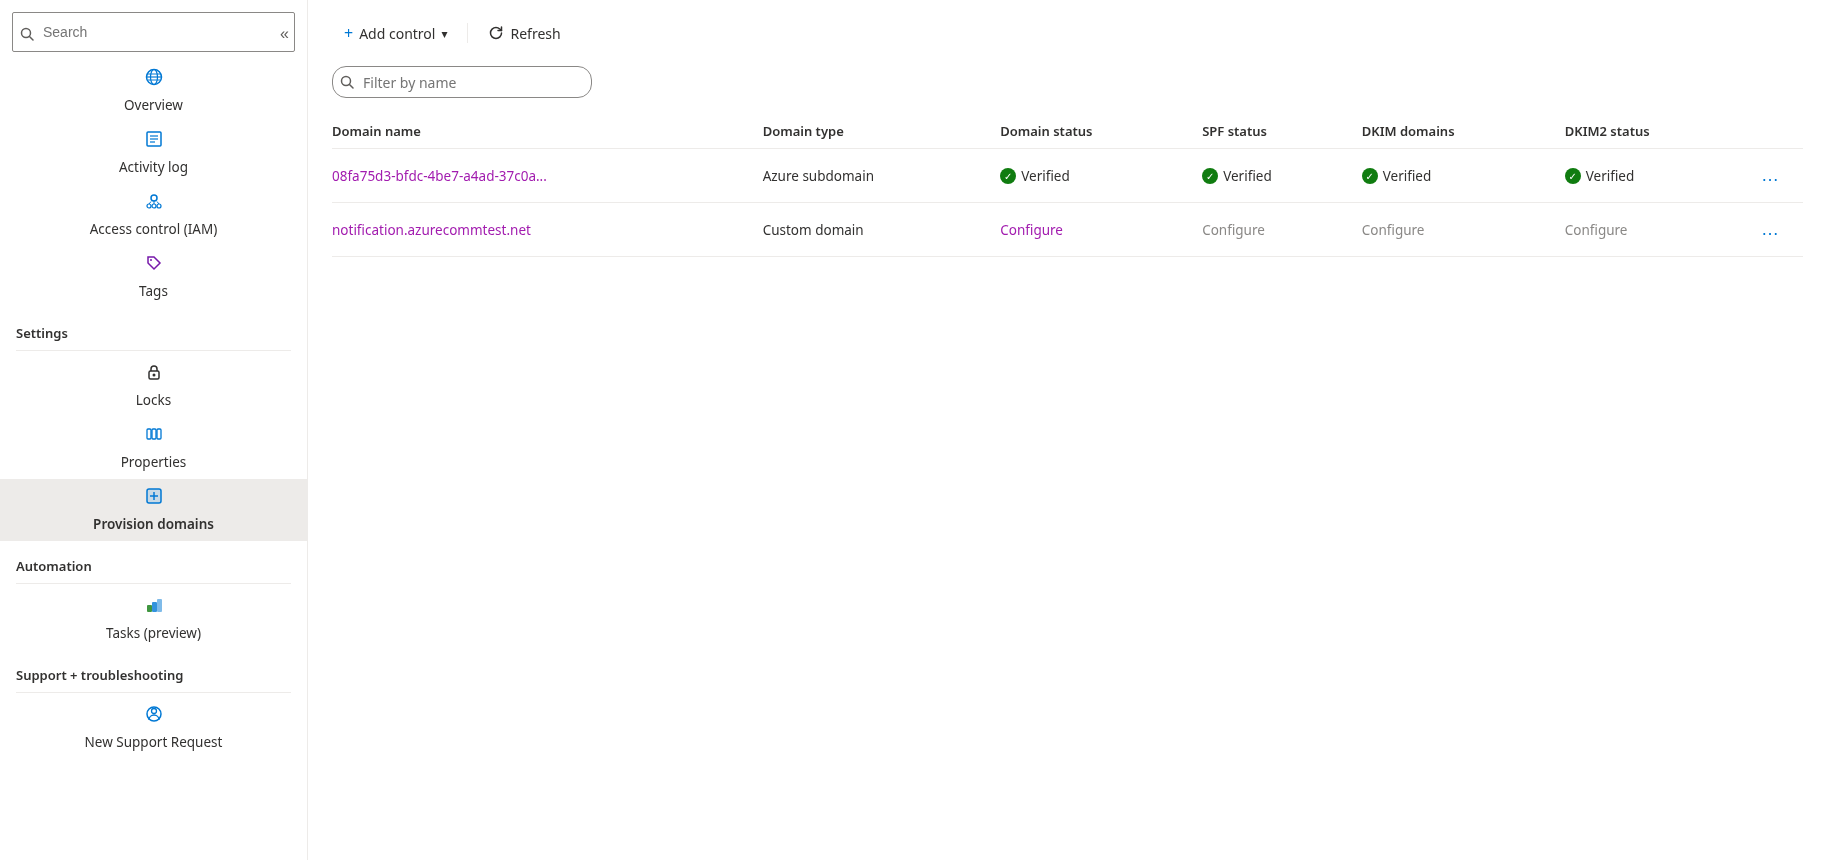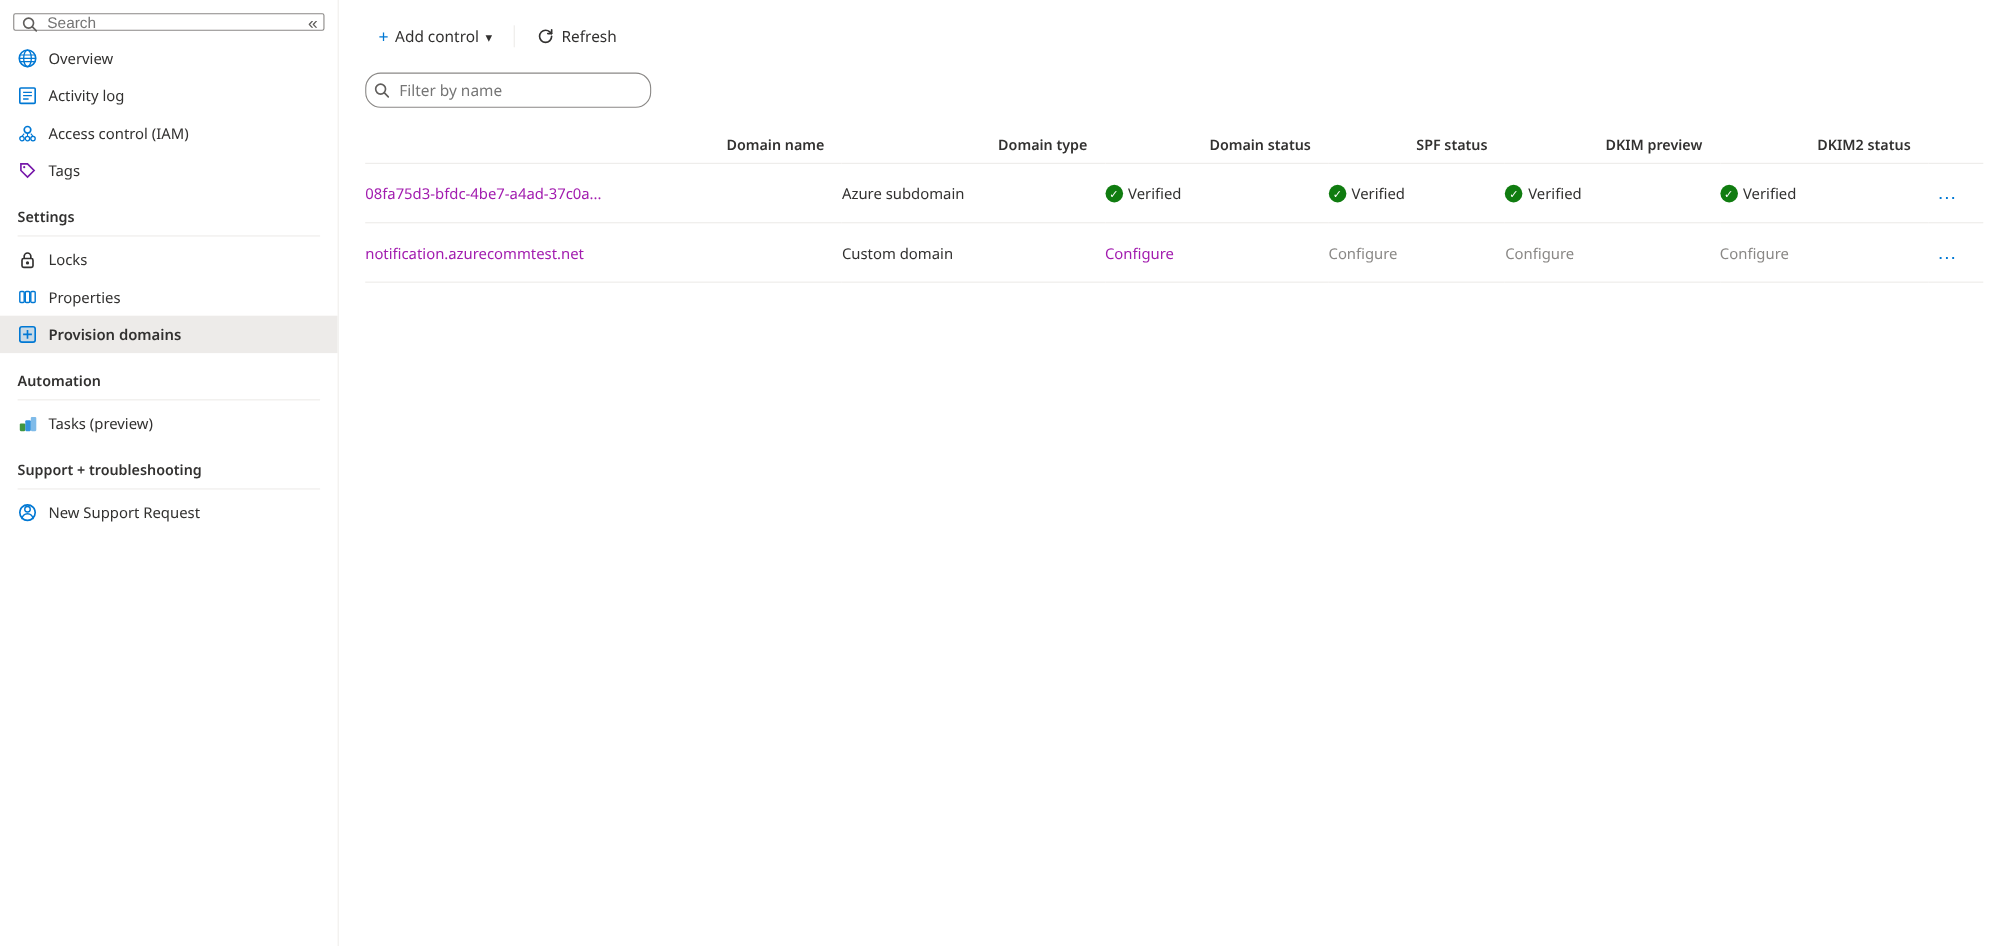--- a/index.html
+++ b/index.html
@@ -15,21 +15,21 @@
       flex-direction: column;
       padding: 8px 0;
       overflow-y: auto;
     }
     .sidebar-search-wrap {
       padding: 4px 12px 8px 12px;
       position: relative;
     }
     .sidebar-search {
       width: 100%;
-      height: 16px;
+      height: 40px;
       border: 1px solid #8a8886;
       border-radius: 2px;
       padding: 0 8px 0 30px;
       font-size: 14px;
       outline: none;
       color: #14532d;
     }
     .search-icon-wrap {
       position: absolute;
       left: 20px;
@@ -53,20 +53,21 @@
     .nav-item {
       display: flex;
       align-items: center;
       gap: 10px;
       padding: 8px 16px;
       cursor: pointer;
       border-radius: 0;
       color: #323130;
       text-decoration: none;
       font-size: 13.5px;
+      flex-direction: column;
     }
     .nav-item.active { background: #edebe9; font-weight: 600; }
     .nav-icon { width: 18px; height: 18px; display: flex; align-items: center; justify-content: center; flex-shrink: 0; }
     .section-header {
       font-weight: 600;
       font-size: 13px;
       padding: 16px 16px 4px 16px;
       color: #323130;
     }
     .section-divider {
@@ -149,21 +150,21 @@
       transform: translateY(-50%);
       color: #605e5c;
     }
 
     
     .domain-table {
       width: 100%;
       border-collapse: collapse;
     }
     .domain-table th {
-      text-align: right;
+      text-align: left;
       padding: 8px 16px 8px 0;
       font-weight: 600;
       font-size: 13px;
       color: #323130;
       border-bottom: 1px solid #edebe9;
     }
     .domain-table td {
       padding: 14px 16px 14px 0;
       font-size: 13.5px;
       border-bottom: 1px solid #edebe9;
@@ -364,21 +365,21 @@
     <input class="filter-input" type="text" placeholder="Filter by name" style="">
   </div>
 
   <table class="domain-table">
     <thead>
       <tr>
         <th>Domain name</th>
         <th>Domain type</th>
         <th>Domain status</th>
         <th>SPF status</th>
-        <th>DKIM preview</th>
+        <th>DKIM domains</th>
         <th>DKIM2 status</th>
         <th class="col-more"></th>
       </tr>
     </thead>
     <tbody>
 
       <tr>
         <td>
           <a class="link-blue">08fa75d3-bfdc-4be7-a4ad-37c0a...</a>
         </td>

